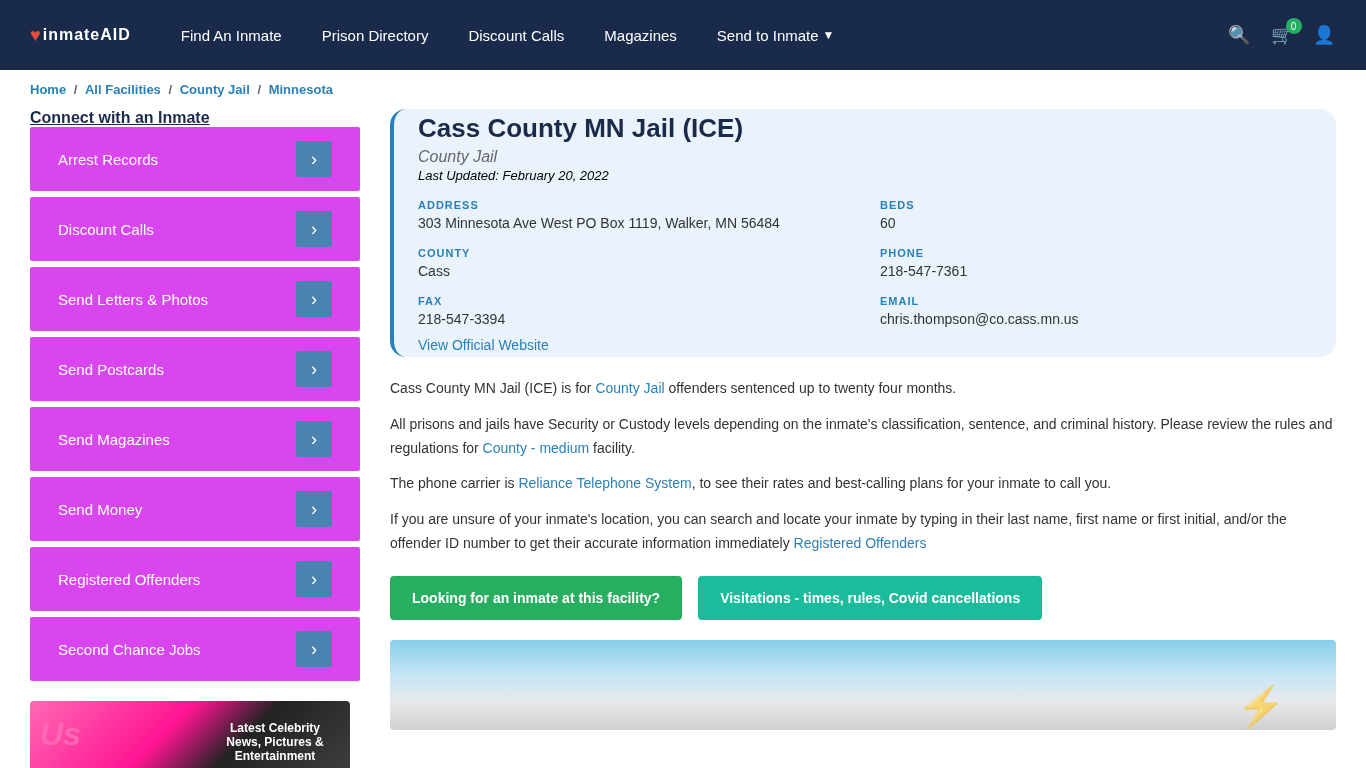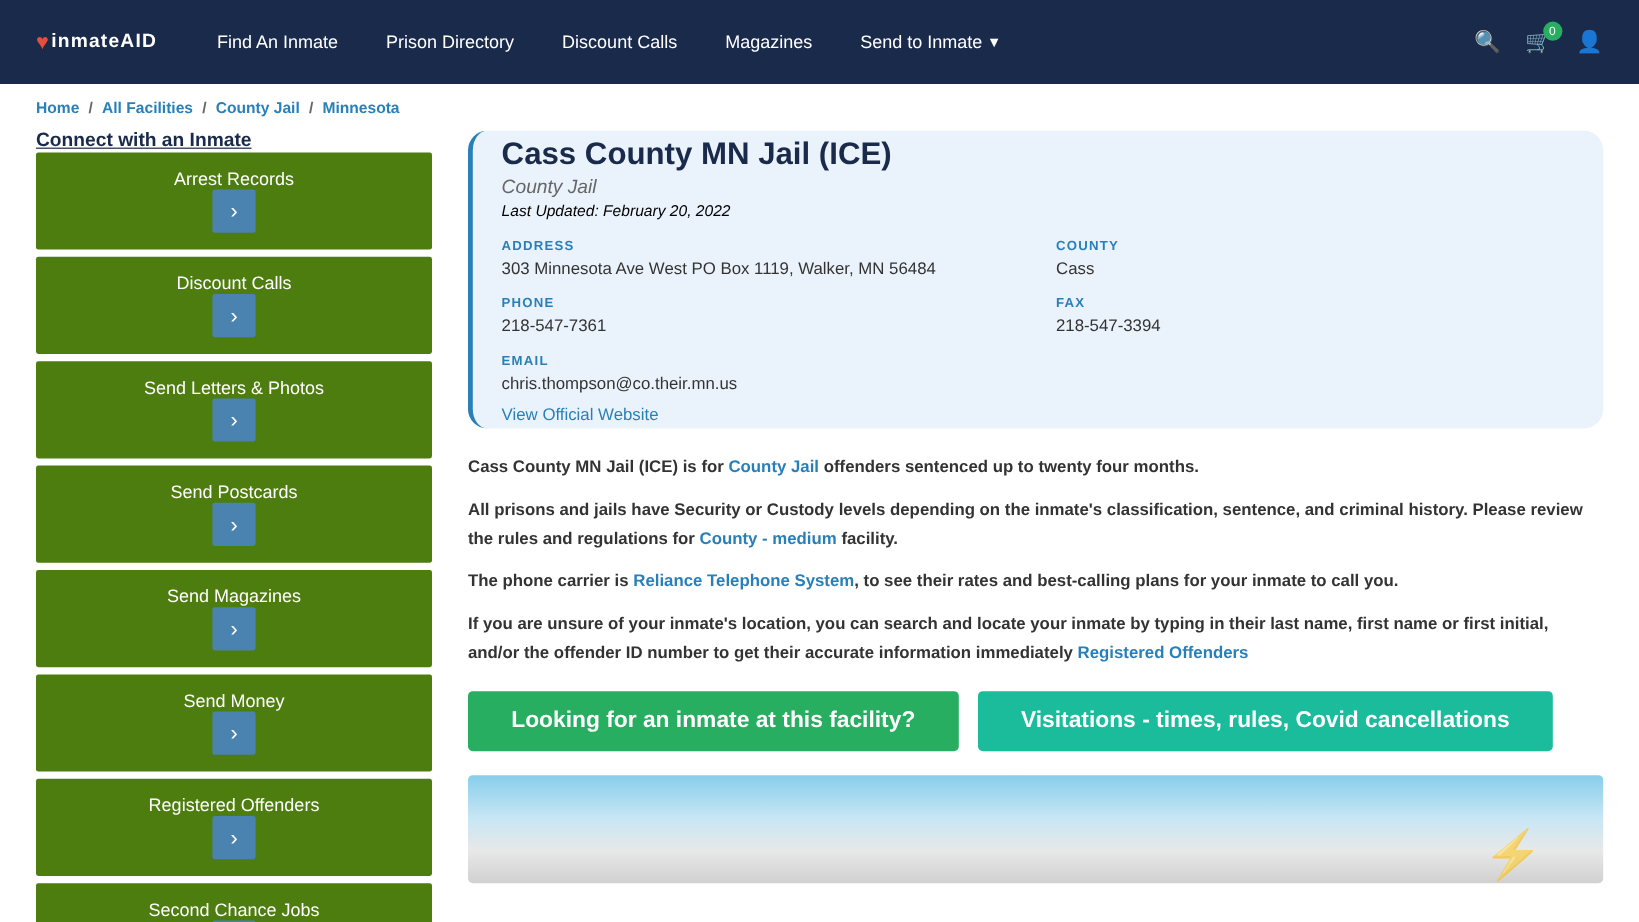--- a/index.html
+++ b/index.html
@@ -98,27 +98,26 @@
     .sidebar-title {
       font-size: 16px;
       font-weight: bold;
       text-decoration: underline;
       color: #1a2a4a;
     }
     .sidebar-item {
       display: flex;
       align-items: center;
       justify-content: space-between;
-      background: #4d7c0f;
-      color: #fff;
-      padding: 14px 16px;
+      background: #d946ef;
+      color: #fff;
+      padding: 14px 28px;
       margin-bottom: 6px;
       cursor: pointer;
       border-radius: 2px;
-      flex-direction: column;
     }
     .sidebar-item-label { font-size: 15px; }
     .sidebar-arrow {
       background: #4a83af;
       width: 36px;
       height: 36px;
       display: flex;
       align-items: center;
       justify-content: center;
       font-size: 18px;
@@ -212,36 +211,35 @@
       display: inline-block;
       text-align: center;
     }
 
     
     .description {
       font-size: 14px;
       line-height: 1.7;
       color: #333;
       margin-bottom: 12px;
-      font-weight: bold;
     }
     .description a { color: #2980b9; text-decoration: none; }
 
     
     .cta-buttons {
       display: flex;
       gap: 16px;
       margin-top: 20px;
       margin-bottom: 20px;
     }
     .cta-btn {
-      padding: 14px 36px;
+      padding: 14px 22px;
       border: none;
       border-radius: 4px;
-      font-size: 19px;
+      font-size: 14px;
       font-weight: bold;
       cursor: pointer;
       color: #fff;
     }
     .cta-btn-green { background: #27ae60; }
     .cta-btn-teal { background: #1abc9c; }
 
     
     .bottom-image {
       width: 100%;
@@ -351,34 +349,38 @@
       <h1 class="facility-name">Cass County MN Jail (ICE)</h1>
       <div class="facility-type">County Jail</div>
       <div class="facility-updated">Last Updated: February 20, 2022</div>
 
       <div class="info-grid">
         <div class="info-block">
           <div class="info-label">ADDRESS</div>
           <div class="info-value">303 Minnesota Ave West PO Box 1119, Walker, MN 56484</div>
         </div>
         <div class="info-block">
+          <div class="info-label">BEDS</div>
+          <div class="info-value">60</div>
+        </div>
+        <div class="info-block">
           <div class="info-label">COUNTY</div>
           <div class="info-value">Cass</div>
         </div>
         <div class="info-block">
           <div class="info-label">PHONE</div>
           <div class="info-value">218-547-7361</div>
         </div>
         <div class="info-block">
           <div class="info-label">FAX</div>
           <div class="info-value">218-547-3394</div>
         </div>
         <div class="info-block">
           <div class="info-label">EMAIL</div>
-          <div class="info-value">chris.thompson@co.their.mn.us</div>
+          <div class="info-value">chris.thompson@co.cass.mn.us</div>
         </div>
       </div>
 
       <a class="official-link">View Official Website</a>
     </div>
 
     <p class="description">
       <span>Cass County MN Jail (ICE) is for </span><a href="#">County Jail</a><span> offenders sentenced up to twenty four months.</span>
     </p>
     <p class="description">

